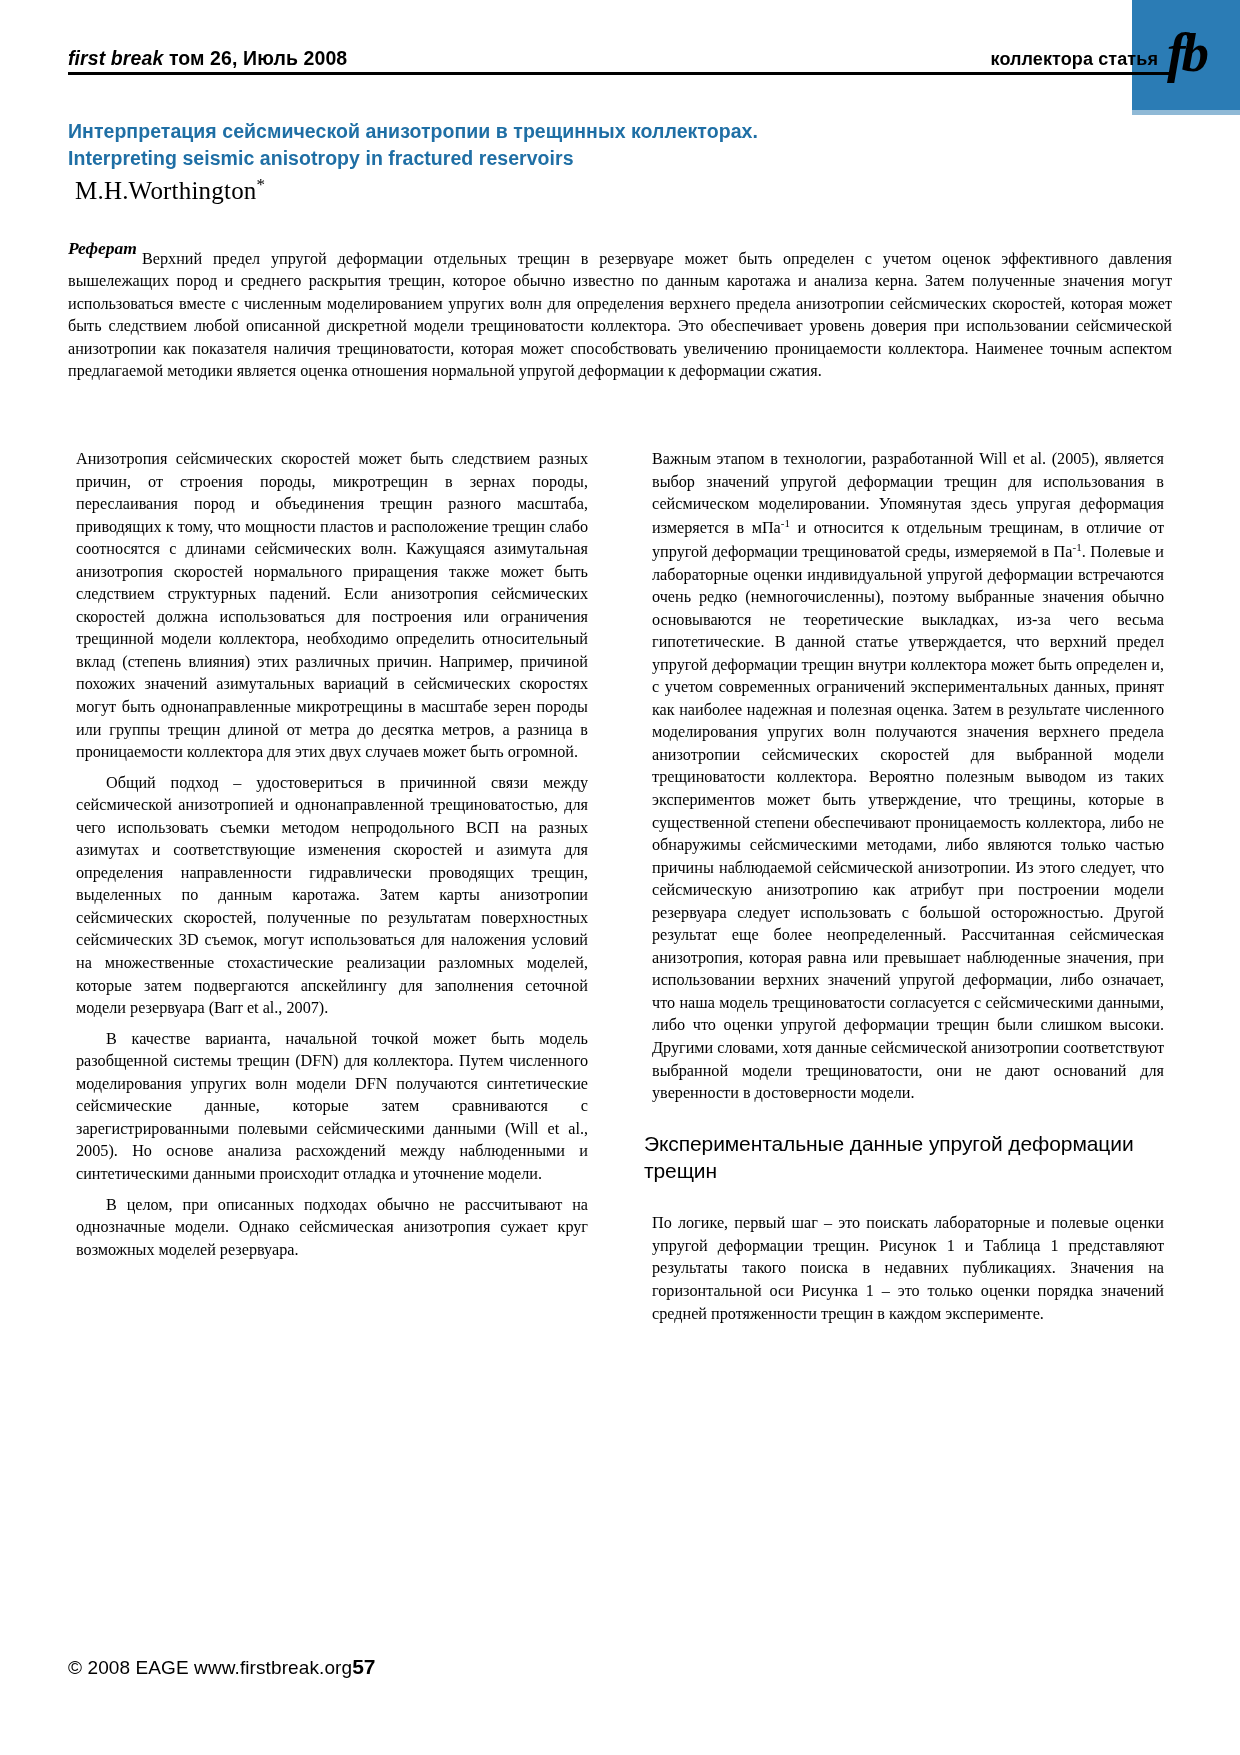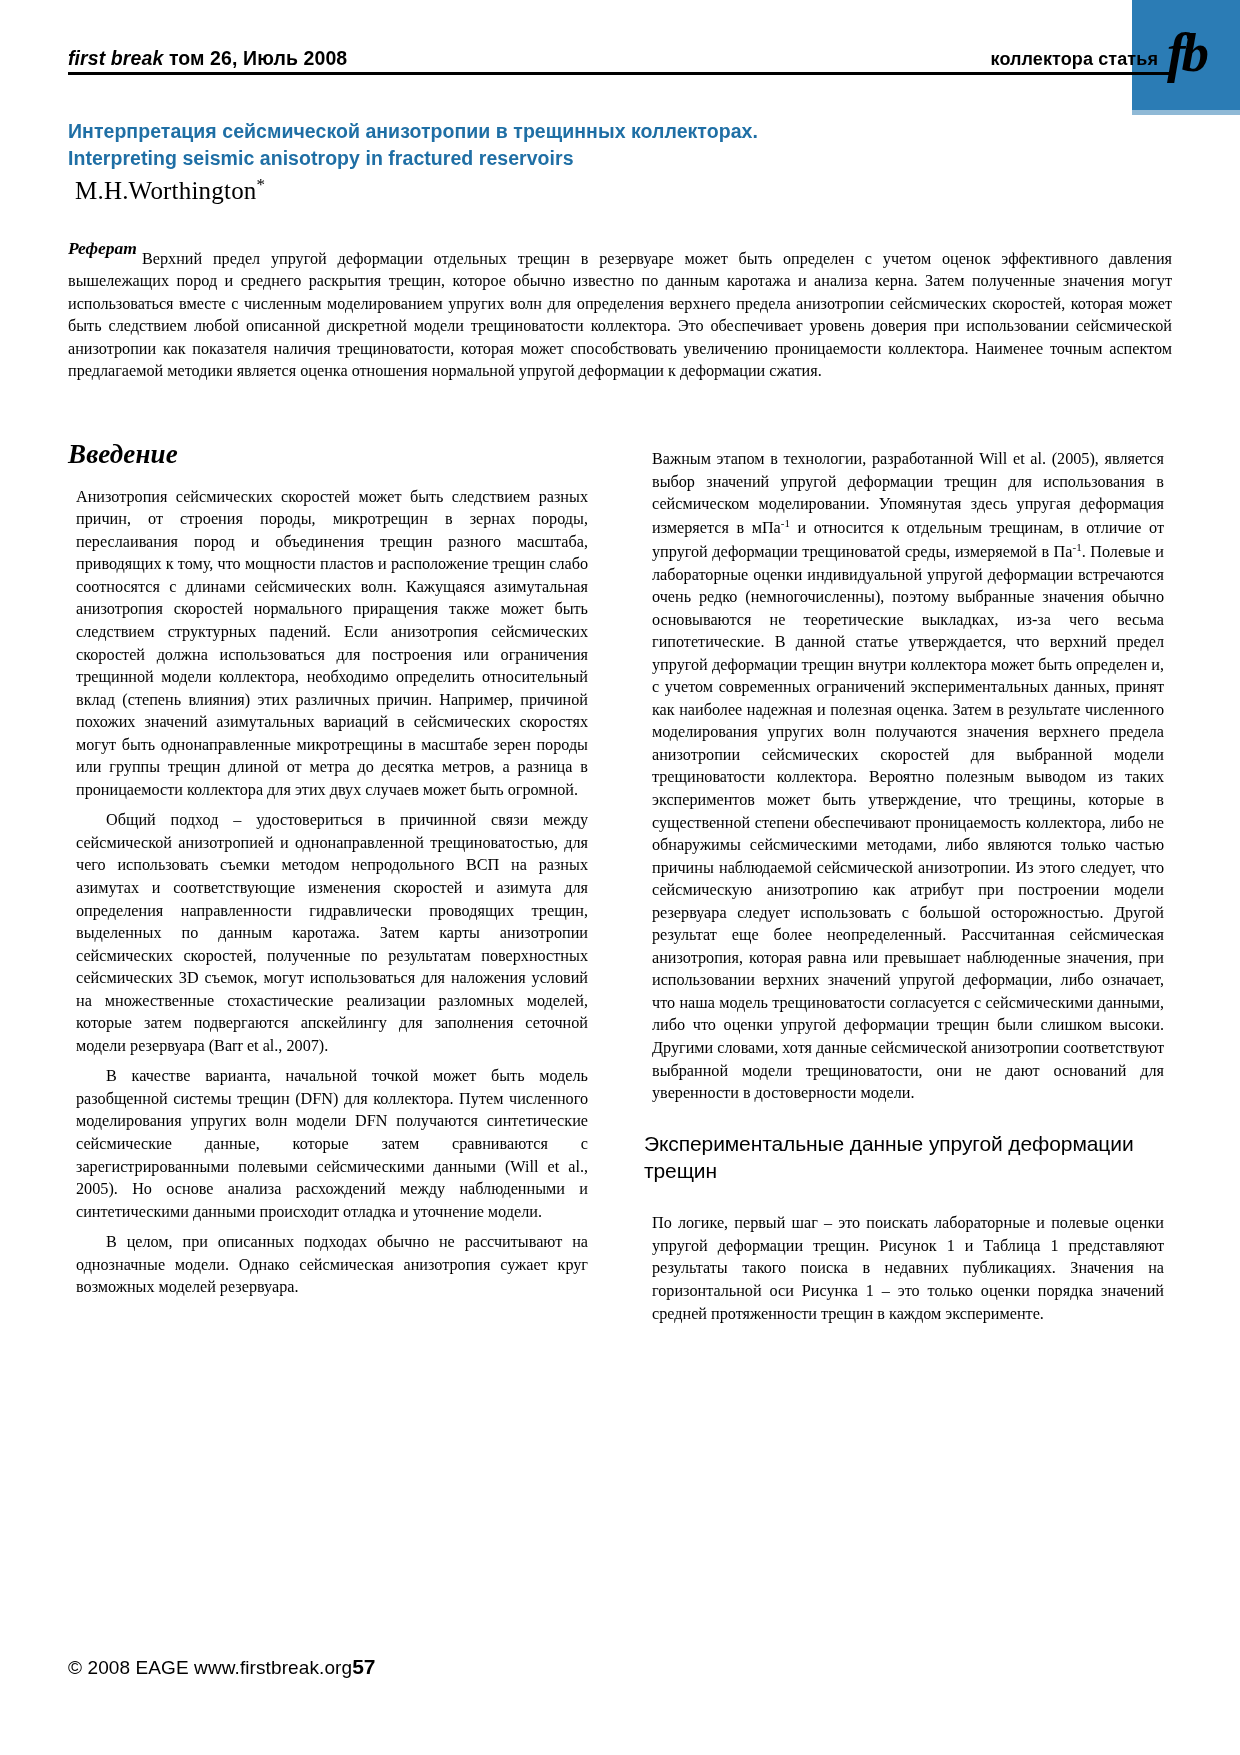--- a/index.html
+++ b/index.html
@@ -262,21 +262,20 @@
   <div class="author">
     <span>M.H.Worthington</span><sup>*</sup>
   </div>
 
   <div class="abstract-head">Реферат</div>
   <div class="abstract-body">Верхний предел упругой деформации отдельных трещин в резервуаре может быть определен с учетом оценок эффективного давления вышележащих пород и среднего  раскрытия трещин, которое обычно известно по данным каротажа и анализа керна. Затем полученные значения могут использоваться вместе с численным моделированием упругих волн для определения верхнего предела анизотропии сейсмических скоростей, которая может быть следствием любой описанной дискретной модели трещиноватости коллектора. Это обеспечивает уровень доверия при использовании сейсмической анизотропии как показателя наличия трещиноватости, которая может способствовать увеличению проницаемости коллектора. Наименее точным аспектом предлагаемой методики является оценка отношения нормальной упругой деформации к деформации сжатия.</div>
 
   <div class="columns">
 
     <div class="col">
-      <div class="h-intro">Введение</div>
       <p class="body-p no-indent">Анизотропия сейсмических скоростей может быть следствием разных причин, от строения породы, микротрещин в зернах породы, переслаивания пород и объединения трещин разного масштаба, приводящих к тому, что мощности пластов и расположение трещин слабо соотносятся с длинами сейсмических волн. Кажущаяся азимутальная анизотропия скоростей нормального приращения также может быть следствием структурных падений. Если анизотропия сейсмических скоростей должна использоваться для построения или ограничения трещинной модели коллектора, необходимо определить относительный вклад (степень влияния) этих различных причин. Например, причиной похожих значений азимутальных вариаций в сейсмических скоростях могут быть однонаправленные микротрещины в масштабе зерен породы или группы трещин длиной от метра до десятка метров, а разница в проницаемости коллектора для этих двух случаев может быть огромной.</p>
       <p class="body-p">Общий подход – удостовериться в причинной связи между сейсмической анизотропией и однонаправленной трещиноватостью, для чего использовать съемки методом непродольного ВСП на разных азимутах и соответствующие изменения скоростей и азимута для определения направленности гидравлически проводящих трещин, выделенных по данным каротажа. Затем карты анизотропии сейсмических скоростей, полученные по результатам поверхностных сейсмических 3D съемок, могут использоваться для наложения условий на множественные стохастические реализации разломных моделей, которые затем подвергаются апскейлингу для заполнения сеточной модели резервуара (Barr et al., 2007).</p>
       <p class="body-p">В качестве варианта, начальной точкой может быть модель разобщенной системы трещин (DFN) для коллектора.   Путем численного моделирования упругих волн модели DFN получаются синтетические сейсмические данные, которые затем сравниваются с зарегистрированными полевыми сейсмическими данными (Will et al., 2005). Но основе анализа расхождений между наблюденными и синтетическими данными происходит отладка и уточнение модели.</p>
       <p class="body-p">В целом, при описанных подходах обычно не рассчитывают на однозначные модели. Однако сейсмическая анизотропия сужает круг возможных моделей резервуара.</p>
     </div>
 
     <div class="col">
       <p class="body-p"><span>Важным этапом в технологии, разработанной Will et al. (2005), является выбор значений упругой деформации трещин для использования в сейсмическом моделировании. Упомянутая здесь упругая деформация измеряется в мПа</span><sup class="inv">-1</sup><span> и относится к отдельным трещинам, в отличие от упругой деформации трещиноватой среды, измеряемой в Па</span><sup class="inv">-1</sup><span>. Полевые и лабораторные оценки индивидуальной упругой деформации встречаются очень редко (немногочисленны), поэтому выбранные значения обычно основываются не теоретические выкладках, из-за чего весьма гипотетические. В данной статье утверждается, что верхний предел упругой деформации трещин внутри коллектора может быть определен и, с учетом современных ограничений экспериментальных данных, принят как наиболее надежная и полезная оценка. Затем в результате численного моделирования упругих волн получаются значения верхнего предела анизотропии сейсмических скоростей для выбранной модели трещиноватости коллектора. Вероятно полезным выводом из таких экспериментов может быть утверждение, что трещины, которые в существенной степени обеспечивают проницаемость коллектора, либо не обнаружимы сейсмическими методами, либо являются только частью причины наблюдаемой сейсмической анизотропии. Из этого следует, что сейсмическую анизотропию как атрибут при построении модели резервуара следует использовать с большой осторожностью. Другой результат еще более неопределенный. Рассчитанная сейсмическая анизотропия, которая равна или превышает наблюденные значения, при использовании верхних значений упругой деформации, либо означает, что наша модель трещиноватости согласуется с сейсмическими данными, либо что оценки упругой деформации трещин были слишком высоки. Другими словами, хотя данные сейсмической анизотропии соответствуют выбранной модели трещиноватости, они не дают  оснований для уверенности в достоверности модели.</span></p>
       <h2 class="h-exp">Экспериментальные данные упругой деформации трещин</h2>
       <p class="body-p no-indent sans-lead">По логике, первый шаг – это поискать лабораторные и полевые оценки упругой деформации трещин. Рисунок 1 и Таблица 1 представляют результаты такого поиска в недавних публикациях. Значения на горизонтальной оси Рисунка 1 – это только оценки порядка значений средней протяженности трещин в каждом эксперименте.</p>

